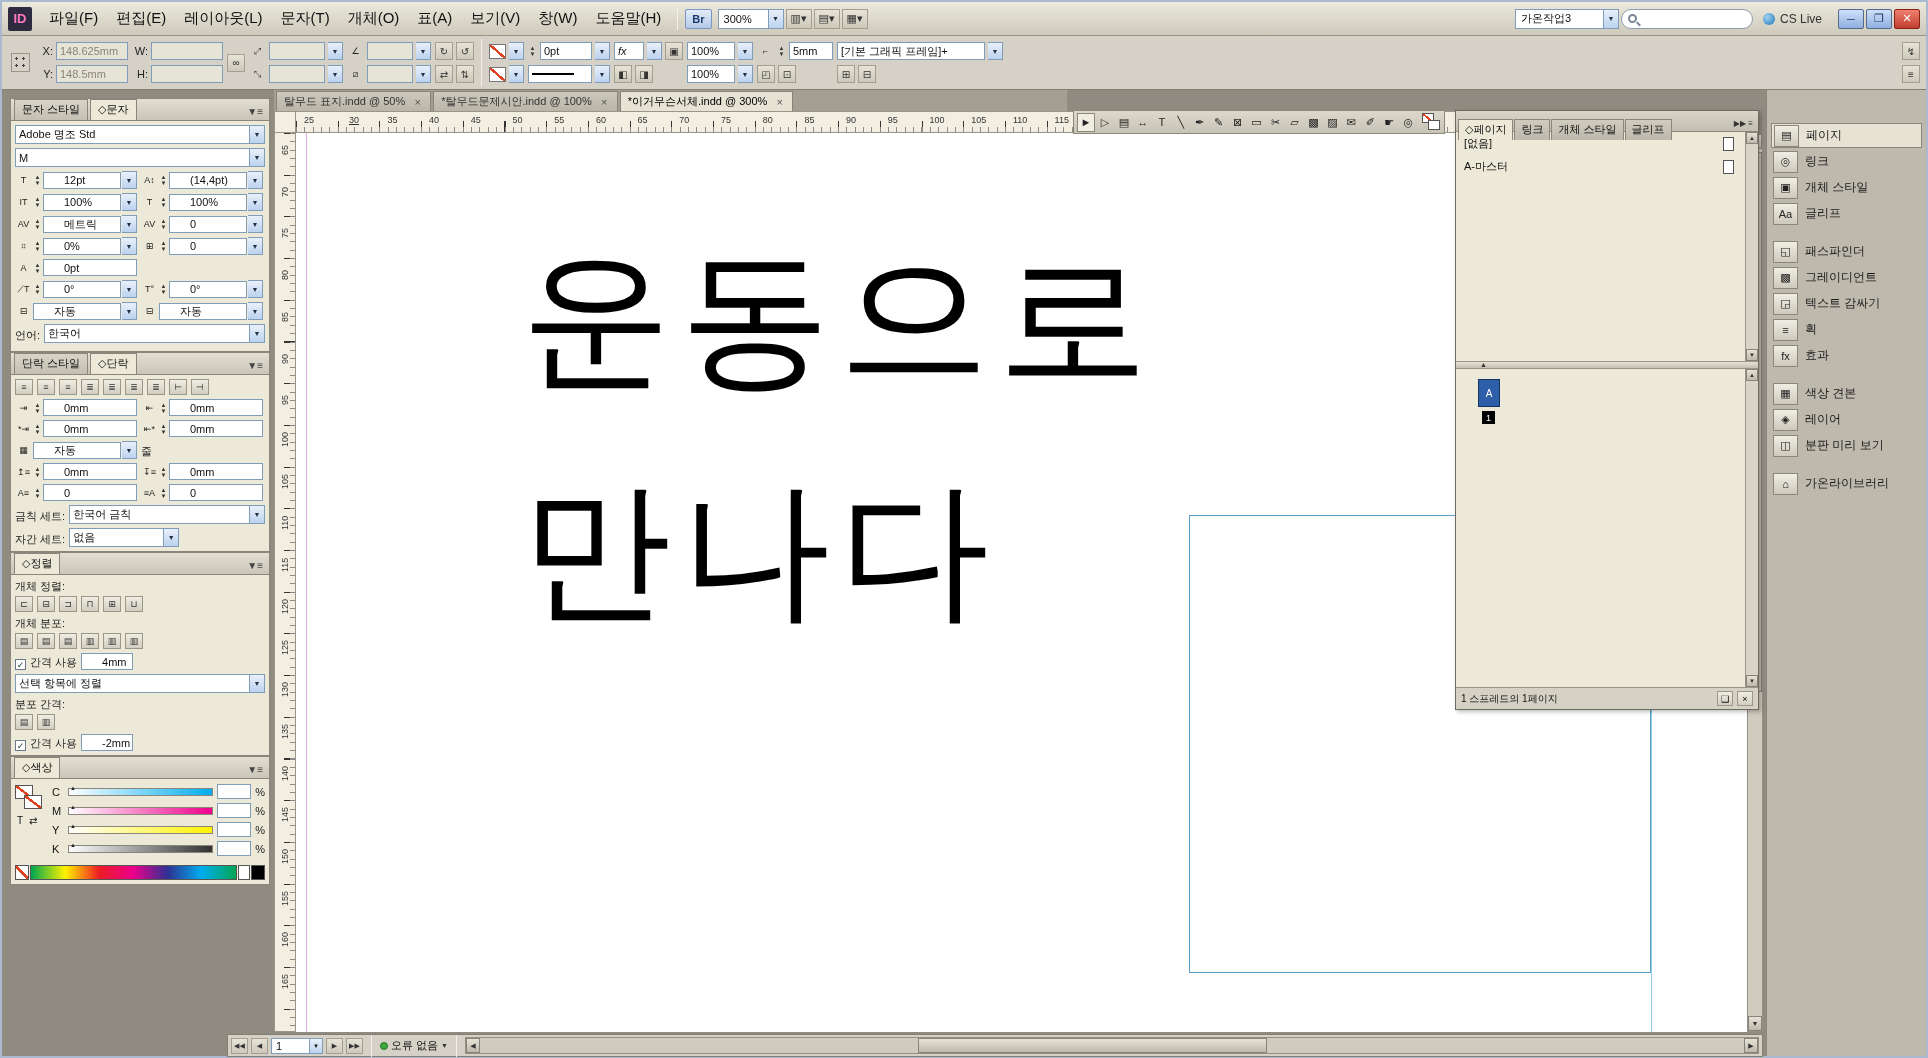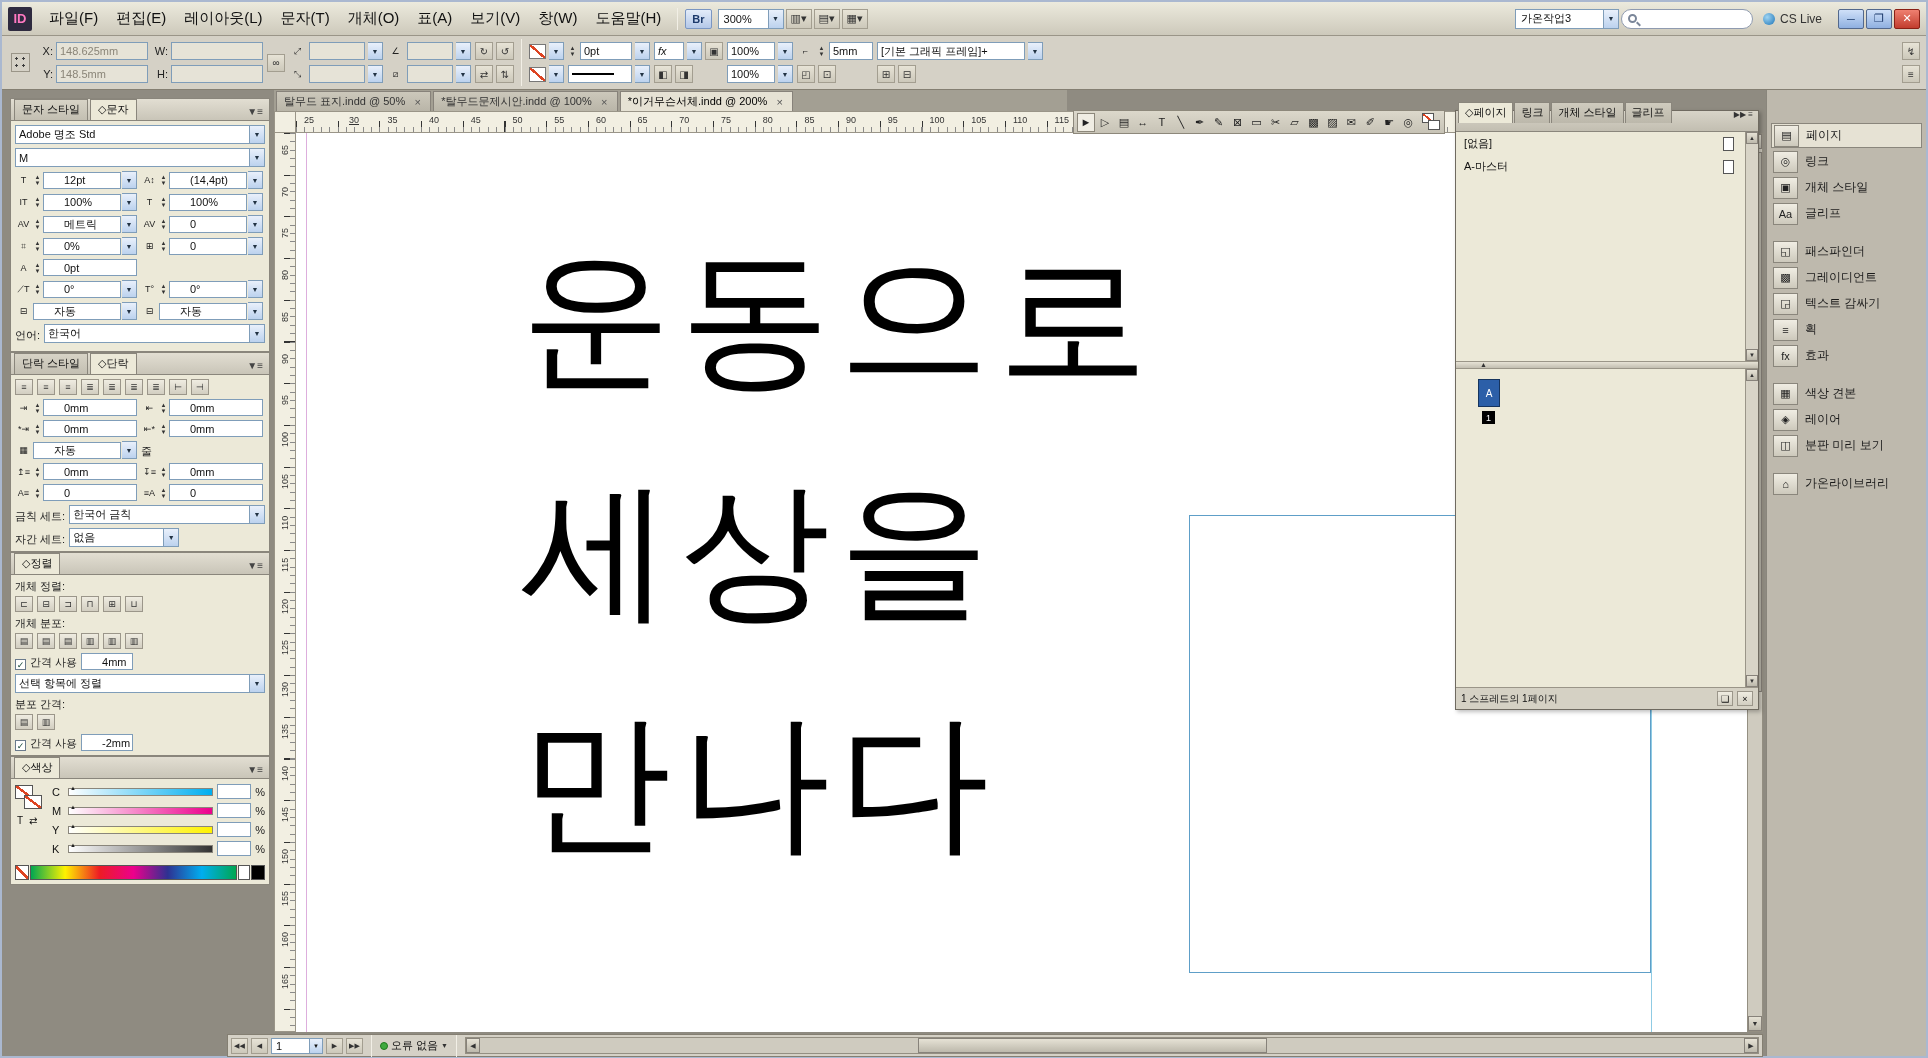--- a/index.html
+++ b/index.html
@@ -27,21 +27,21 @@
   .win-min,.win-max{background:linear-gradient(#cfe0f8,#8fb0e0);color:#1c3a6b}
   .win-close{background:linear-gradient(#ef8070,#c23d2e);border-color:#8a2014;font-weight:bold}
 
   
   .controlbar{position:absolute;left:0;top:34px;right:0;height:54px;background:#d5d1c6;border-bottom:1px solid #847f72;display:flex;align-items:center;padding:0 6px;gap:4px}
   .cb-col{display:flex;flex-direction:column;gap:3px}
   .cb-row{display:flex;align-items:center;gap:3px;height:20px}
   .cb-lbl{font-size:11px;color:#222;width:16px;text-align:right}
   .fld{height:18px;background:#fff;border:1px solid #7f9db9;font-size:11px;display:flex;align-items:center;padding:0 3px;overflow:hidden;white-space:nowrap}
   .fld.dis{background:#e6e3d7;color:#8a8578}
-  .w80{width:92px}.w56{width:56px}.w46{width:46px}
+  .w80{width:72px}.w56{width:56px}.w46{width:46px}
   .dd{width:15px;height:18px;background:linear-gradient(#e9f0fb,#bcd2ee);border:1px solid #7f9db9;border-left:0;color:#234;font-size:7px;display:flex;align-items:center;justify-content:center;flex:none}
   .nudge{width:9px;font-size:6px;line-height:6px;color:#333;text-align:center;flex:none}
   .proxy-grid{width:19px;height:19px;background:radial-gradient(#3a3a3a 1.1px,transparent 1.3px);background-size:7px 7px;background-position:1px 1px;border:1px solid #9a9588;margin:0 3px}
   .cb-sep{width:1px;align-self:stretch;margin:3px 3px;background:#a9a497;border-right:1px solid #f2efe6}
   .mini-ic{width:18px;height:18px;border:1px solid #a39e90;background:linear-gradient(#e7e3d6,#ccc8ba);font-size:10px;display:flex;align-items:center;justify-content:center;color:#333;flex:none}
   .swatch{width:17px;height:15px;background:#fff;border:1px solid #777;position:relative;flex:none}
   .swatch.none::after{content:"";position:absolute;inset:0;background:linear-gradient(to top right,transparent 44%,#d42 44%,#d42 56%,transparent 56%)}
   .stroke-line{width:42px;height:2px;background:#000}
   .ital{font-style:italic}
 
@@ -128,21 +128,21 @@
   .ch-fld{width:34px;height:15px;background:#fff;border:1px solid #7f9db9}
   .ramp-row{display:flex;align-items:stretch;height:15px;margin-top:6px;gap:1px}
   .ramp-none{width:14px;background:#fff;border:1px solid #555;position:relative}
   .ramp-none::after{content:"";position:absolute;inset:0;background:linear-gradient(to top right,transparent 42%,#d42 42%,#d42 58%,transparent 58%)}
   .ramp{flex:1;border:1px solid #555;background:linear-gradient(90deg,#00a651,#fff200,#ed1c24,#ec008c,#2e3192,#00aeef,#00a651)}
   .ramp-w{width:12px;background:#fff;border:1px solid #555}
   .ramp-k{width:14px;background:#000;border:1px solid #555}
 
   
   .pages-panel{position:absolute;left:1453px;top:20px;width:304px;height:600px;z-index:6;border:1px solid #6f6a60;background:#ece9d8;box-shadow:2px 2px 4px rgba(0,0,0,.25)}
-  .pp-hdr{height:21px;background:linear-gradient(#d8d4c8,#c2beb1);display:flex;align-items:flex-end;padding:8px 2px;gap:1px;border-bottom:1px solid #8a867c}
+  .pp-hdr{height:21px;background:linear-gradient(#d8d4c8,#c2beb1);display:flex;align-items:flex-start;padding:8px 2px;gap:1px;border-bottom:1px solid #8a867c}
   .pp-tab{padding:2px 6px 3px;font-size:11px;background:linear-gradient(#cfcbbe,#bcb8ab);border:1px solid #8a867c;border-bottom:0;white-space:nowrap}
   .pp-tab.active{background:#ece9d8}
   .pp-hdr .more{margin-left:auto;font-size:8px;color:#333;padding:0 3px 4px}
   .pp-masters{position:relative;height:230px;border-bottom:1px solid #9a9588}
   .pp-mrow{display:flex;align-items:center;height:23px;padding-left:8px;font-size:11px}
   .pg-icon{width:11px;height:14px;background:#fff;border:1px solid #555;margin-left:auto;margin-right:24px}
   .pp-track{position:absolute;right:0;top:0;bottom:0;width:13px;background:#d8d4c7;border-left:1px solid #9a9588}
   .pp-track .sb-btn{width:12px;height:12px;font-size:6px}
   .pp-track .bot{position:absolute;bottom:0}
   .pp-divider{height:7px;background:linear-gradient(#e6e2d5,#c2beb1);border-bottom:1px solid #9a9588;position:relative}
@@ -367,21 +367,21 @@
     <div class="tab-strip" id="tabbar">
         <div class="doc-tab">
           <span>탈무드 표지.indd @ 50%</span>
           <span class="tab-close">×</span>
         </div>
         <div class="doc-tab">
           <span>*탈무드문제시안.indd @ 100%</span>
           <span class="tab-close">×</span>
         </div>
         <div class="doc-tab active">
-          <span>*이거무슨서체.indd @ 200%</span>
+          <span>*이거무슨서체.indd @ 300%</span>
           <span class="tab-close">×</span>
         </div>
       </div>
 
     <div class="ruler-corner"></div>
     <div class="ruler-h" id="ruler-h">
         <span class="rh-lbl" style="left: 8px;">25</span>
         <span class="rh-lbl" style="left: 53px; text-decoration: underline;">30</span>
         <span class="rh-lbl" style="left: 91.4px;">35</span>
         <span class="rh-lbl" style="left: 133.1px; text-align: right;">40</span>
@@ -447,21 +447,20 @@
         <div class="mini-proxy">
           <span class="f"></span>
           <span class="s"></span>
         </div>
       </div>
 
     <div class="canvas">
       <div class="guide-v" style="left: 10px; background: rgb(221, 174, 221);" id="margin-guide"></div>
       <div class="doc-text">
         <div>운동으로</div>
-        <div>세상을</div>
         <div>만나다</div>
       </div>
       <div class="frame-rect" id="frame-rect" style="border-color: rgb(94, 159, 200);"></div>
       <div class="guide-v" style="left: 1355px; background: rgb(143, 203, 228);" id="ruler-guide"></div>
     </div>
 
     <div class="vscroll">
       <div class="sb-btn">▲</div>
       <div class="vthumb"></div>
       <div class="sb-btn bot">▼</div>

